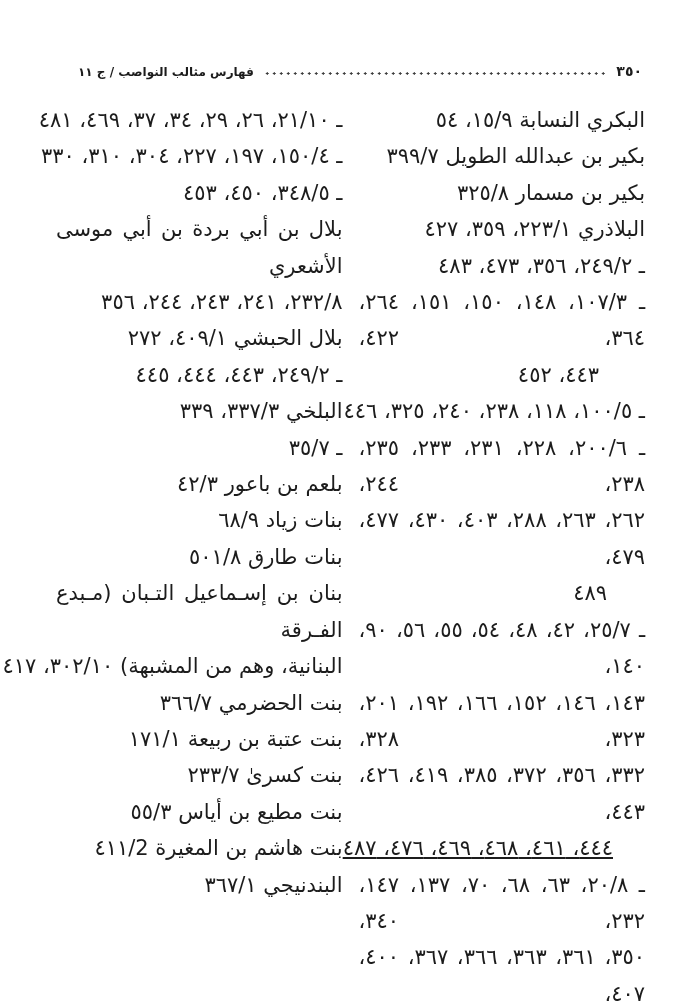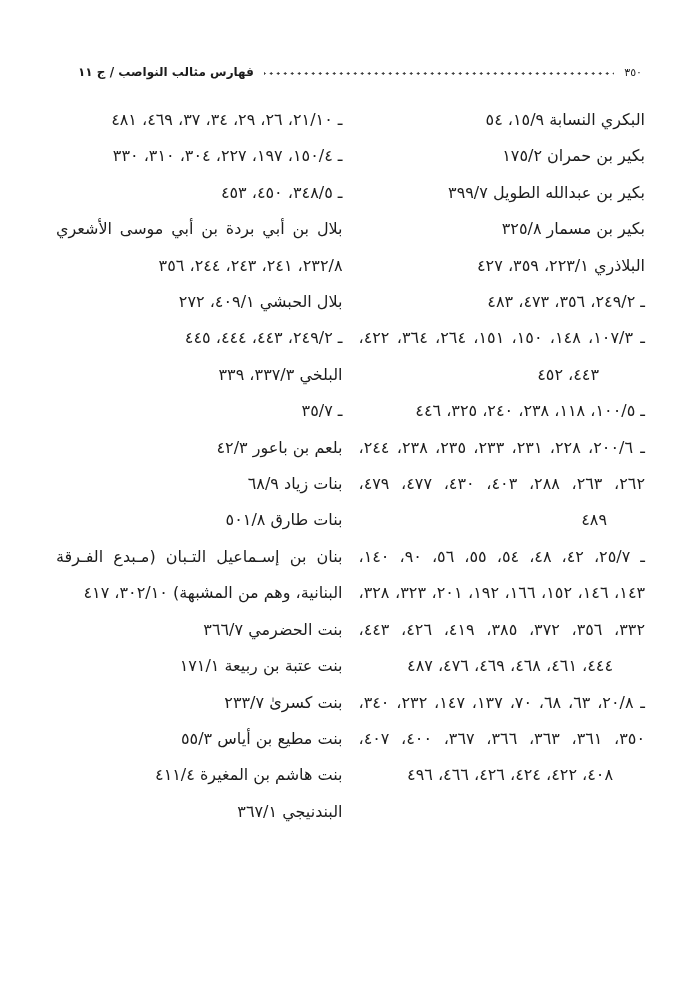--- a/index.html
+++ b/index.html
@@ -15,22 +15,22 @@
     overflow: hidden;
     direction: rtl;
   }
   .running-head {
     display: flex;
     align-items: flex-end;
     margin: 54px 58px 0 78px;
     height: 24px;
   }
   .page-num {
-    font-size: 11px;
-    font-weight: normal;
+    font-size: 14px;
+    font-weight: bold;
     line-height: 1;
     letter-spacing: 1px;
   }
   .leader {
     flex: 1;
     height: 3px;
     margin: 0 10px;
     margin-bottom: 3px;
     background-image: radial-gradient(circle 1.1px, #3c3c3c 97%, transparent);
     background-size: 7px 3px;
@@ -42,21 +42,21 @@
     font-weight: bold;
     line-height: 1;
   }
   .columns {
     display: flex;
     gap: 16px;
     margin: 24px 55px 0 56px;
   }
   .col { flex: 1; min-width: 0; }
   .line {
-    font-size: 16px;
+    font-size: 21px;
     line-height: 36.4px;
     white-space: nowrap;
     text-align: right;
   }
   .line.j {
     white-space: normal;
     text-align: justify;
     text-align-last: justify;
   }
 </style>
@@ -67,35 +67,34 @@
 
   <header class="running-head">
     <span class="page-num">٣٥٠</span>
     <span class="leader"></span>
     <span class="head-title">فهارس مثالب النواصب / ج ١١</span>
   </header>
 
   <main class="columns">
     <section class="col" id="col-right">
         <div class="line">البكري النسابة ١٥/٩، ٥٤</div>
-        <div class="line">بكير بن حمران ١٧٥/٢</div>
         <div class="line">بكير بن عبدالله الطويل ٣٩٩/٧</div>
         <div class="line">بكير بن مسمار ٣٢٥/٨</div>
         <div class="line">البلاذري ٢٢٣/١، ٣٥٩، ٤٢٧</div>
         <div class="line">ـ ٢٤٩/٢، ٣٥٦، ٤٧٣، ٤٨٣</div>
         <div class="line j">ـ ١٠٧/٣، ١٤٨، ١٥٠، ١٥١، ٢٦٤، ٣٦٤، ٤٢٢،</div>
         <div class="line" style="padding-right: 46px;">٤٤٣، ٤٥٢</div>
         <div class="line">ـ ١٠٠/٥، ١١٨، ٢٣٨، ٢٤٠، ٣٢٥، ٤٤٦</div>
         <div class="line j">ـ ٢٠٠/٦، ٢٢٨، ٢٣١، ٢٣٣، ٢٣٥، ٢٣٨، ٢٤٤،</div>
         <div class="line j">٢٦٢، ٢٦٣، ٢٨٨، ٤٠٣، ٤٣٠، ٤٧٧، ٤٧٩،</div>
         <div class="line" style="padding-right: 38px;">٤٨٩</div>
         <div class="line j">ـ ٢٥/٧، ٤٢، ٤٨، ٥٤، ٥٥، ٥٦، ٩٠، ١٤٠،</div>
         <div class="line j">١٤٣، ١٤٦، ١٥٢، ١٦٦، ١٩٢، ٢٠١، ٣٢٣، ٣٢٨،</div>
         <div class="line j">٣٣٢، ٣٥٦، ٣٧٢، ٣٨٥، ٤١٩، ٤٢٦، ٤٤٣،</div>
-        <div class="line" style="padding-right: 32px;">٤٤٤، ٤٦١، ٤٦٨، ٤٦٩، ٤٧٦، ٤٨٧</div>
+        <div class="line" style="padding-right: 32px; text-decoration: underline;">٤٤٤، ٤٦١، ٤٦٨، ٤٦٩، ٤٧٦، ٤٨٧</div>
         <div class="line j">ـ ٢٠/٨، ٦٣، ٦٨، ٧٠، ١٣٧، ١٤٧، ٢٣٢، ٣٤٠،</div>
         <div class="line j">٣٥٠، ٣٦١، ٣٦٣، ٣٦٦، ٣٦٧، ٤٠٠، ٤٠٧،</div>
         <div class="line" style="padding-right: 32px;">٤٠٨، ٤٢٢، ٤٢٤، ٤٢٦، ٤٦٦، ٤٩٦</div>
       </section>
     <section class="col" id="col-left">
         <div class="line">ـ ٢١/١٠، ٢٦، ٢٩، ٣٤، ٣٧، ٤٦٩، ٤٨١</div>
         <div class="line">ـ ١٥٠/٤، ١٩٧، ٢٢٧، ٣٠٤، ٣١٠، ٣٣٠</div>
         <div class="line">ـ ٣٤٨/٥، ٤٥٠، ٤٥٣</div>
         <div class="line j">بلال بن أبي بردة بن أبي موسى الأشعري</div>
         <div class="line">٢٣٢/٨، ٢٤١، ٢٤٣، ٢٤٤، ٣٥٦</div>
@@ -105,18 +104,18 @@
         <div class="line">ـ ٣٥/٧</div>
         <div class="line">بلعم بن باعور ٤٢/٣</div>
         <div class="line">بنات زياد ٦٨/٩</div>
         <div class="line">بنات طارق ٥٠١/٨</div>
         <div class="line j">بنان بن إسـماعيل التـبان (مـبدع الفـرقة</div>
         <div class="line">البنانية، وهم من المشبهة) ٣٠٢/١٠، ٤١٧</div>
         <div class="line">بنت الحضرمي ٣٦٦/٧</div>
         <div class="line">بنت عتبة بن ربيعة ١٧١/١</div>
         <div class="line">بنت كسرىٰ ٢٣٣/٧</div>
         <div class="line">بنت مطيع بن أياس ٥٥/٣</div>
-        <div class="line">بنت هاشم بن المغيرة ٤١١/٤</div>
+        <div class="line">بنت هاشم بن المغيرة ٤١١/2</div>
         <div class="line">البندنيجي ٣٦٧/١</div>
       </section>
   </main>
 
 </div>
 
 </body></html>

